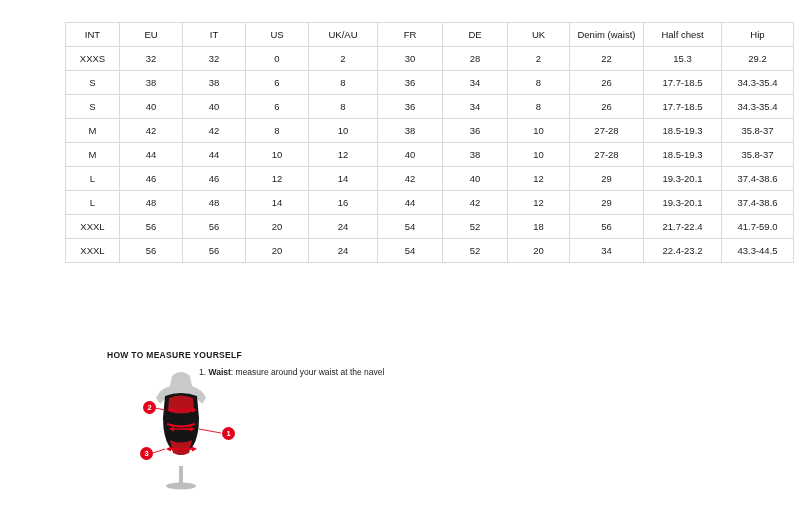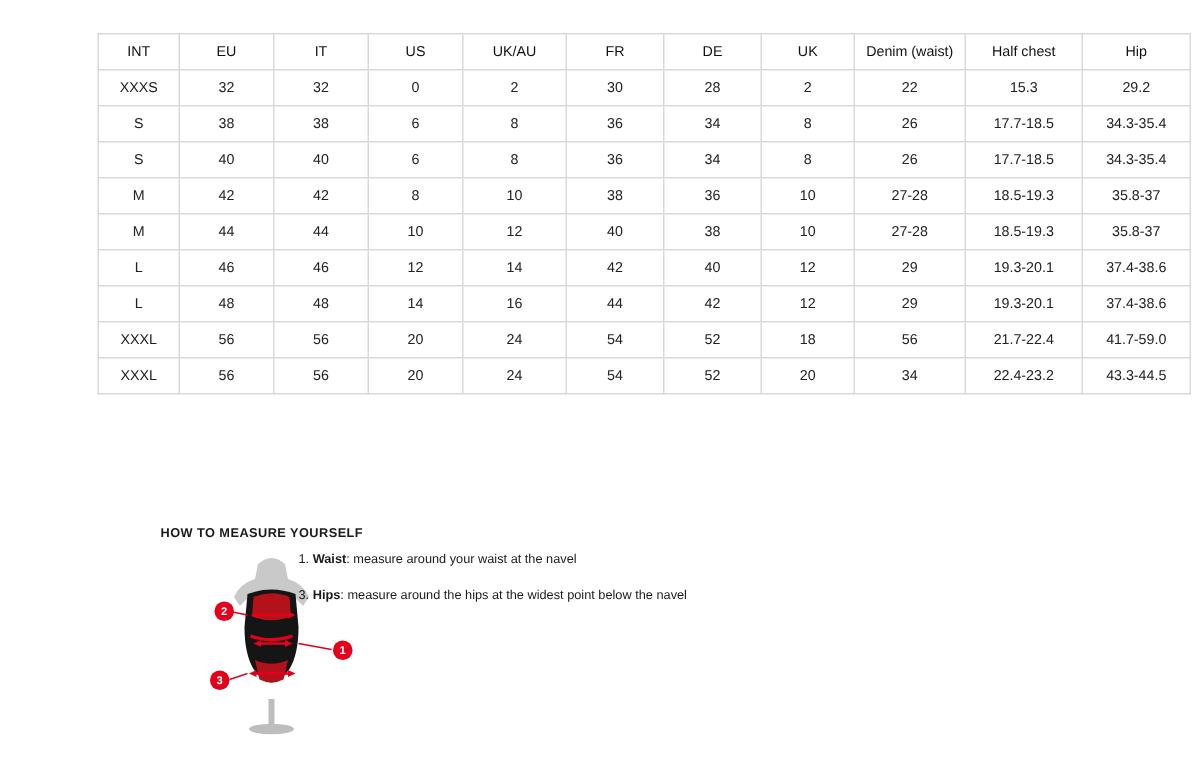--- a/index.html
+++ b/index.html
@@ -323,21 +323,17 @@
       <div class="dot dot1">1</div>
       <div class="dot dot2">2</div>
       <div class="dot dot3">3</div>
     </div>
 
     <div class="notes">
       <div class="note-line">
         <span>1.</span>
         <b>Waist</b><span>: measure around your waist at the navel</span>
       </div>
-      <div class="note-line">
-        <span>3.</span>
-        <b>Hips</b><span>: measure around the hips at the widest point below the navel</span>
-      </div>
     </div>
 
   </div>
 
 </div>
 
 </body></html>

